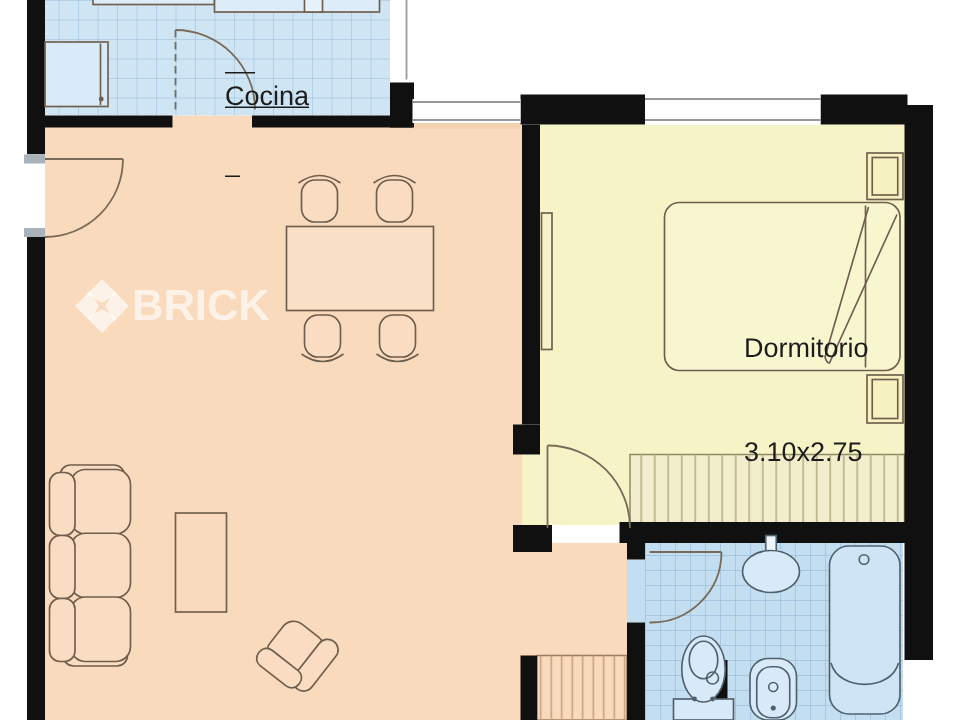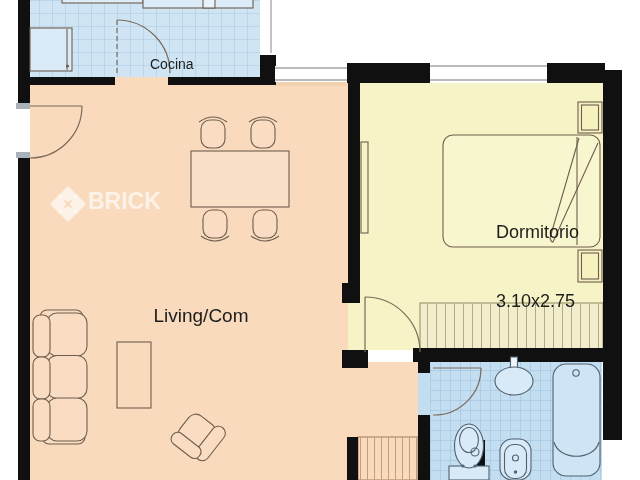--- a/index.html
+++ b/index.html
@@ -1,24 +1,24 @@
 <!DOCTYPE html>
 <html><head>
 <meta charset="utf-8">
 <style>
   html,body{margin:0;padding:0;background:#ffffff;}
   #stage{position:relative;width:640px;height:480px;background:#ffffff;overflow:hidden;
          font-family:"Liberation Sans",sans-serif;}
   #planSvg{position:absolute;left:0;top:0;}
   .lbl{position:absolute;color:#1c1c1c;white-space:pre;}
   .lbl .line{display:block;}
-  #lbl-cocina{left:150px;top:7px;font-size:14px;line-height:23px;}
+  #lbl-cocina{left:150px;top:7px;font-size:18px;line-height:23px;text-decoration:underline;}
   #lbl-living{left:141px;top:256px;width:120px;text-align:center;font-size:19px;line-height:24px;}
   #lbl-dormitorio{left:452px;top:175px;font-size:18px;line-height:23px;margin-left:44px;}
-  #watermark-text{position:absolute;left:88px;top:188px;font-size:23px;font-weight:bold;
+  #watermark-text{position:absolute;left:88px;top:188px;font-size:29px;font-weight:bold;
 and  letter-spacing:1px;color:rgba(255,255,255,0.65);}
 </style>
 </head>
 <body>
 
 <div id="stage">
 
 <svg id="planSvg" width="640" height="480" viewBox="0 0 640 480">
   <defs>
     <pattern id="tileK" width="13" height="13" patternUnits="userSpaceOnUse">
@@ -209,21 +209,20 @@
     <path d="M0 18 L-10 8 L0 2 L10 8 Z"></path>
     <path d="M-18 0 L-8 -10 L-2 0 L-8 10 Z"></path>
   </g>
 </svg>
 
   <div class="lbl" id="lbl-cocina">
     <span class="line">Cocina</span>
   </div>
 
   <div class="lbl" id="lbl-living">
-    <span class="line">Living/Com</span>
   </div>
 
   <div class="lbl" id="lbl-dormitorio">
     <span class="line">Dormitorio</span>
     <span class="line">3.10x2.75</span>
   </div>
 
   <div id="watermark-text">BRICK</div>
 
 </div>

